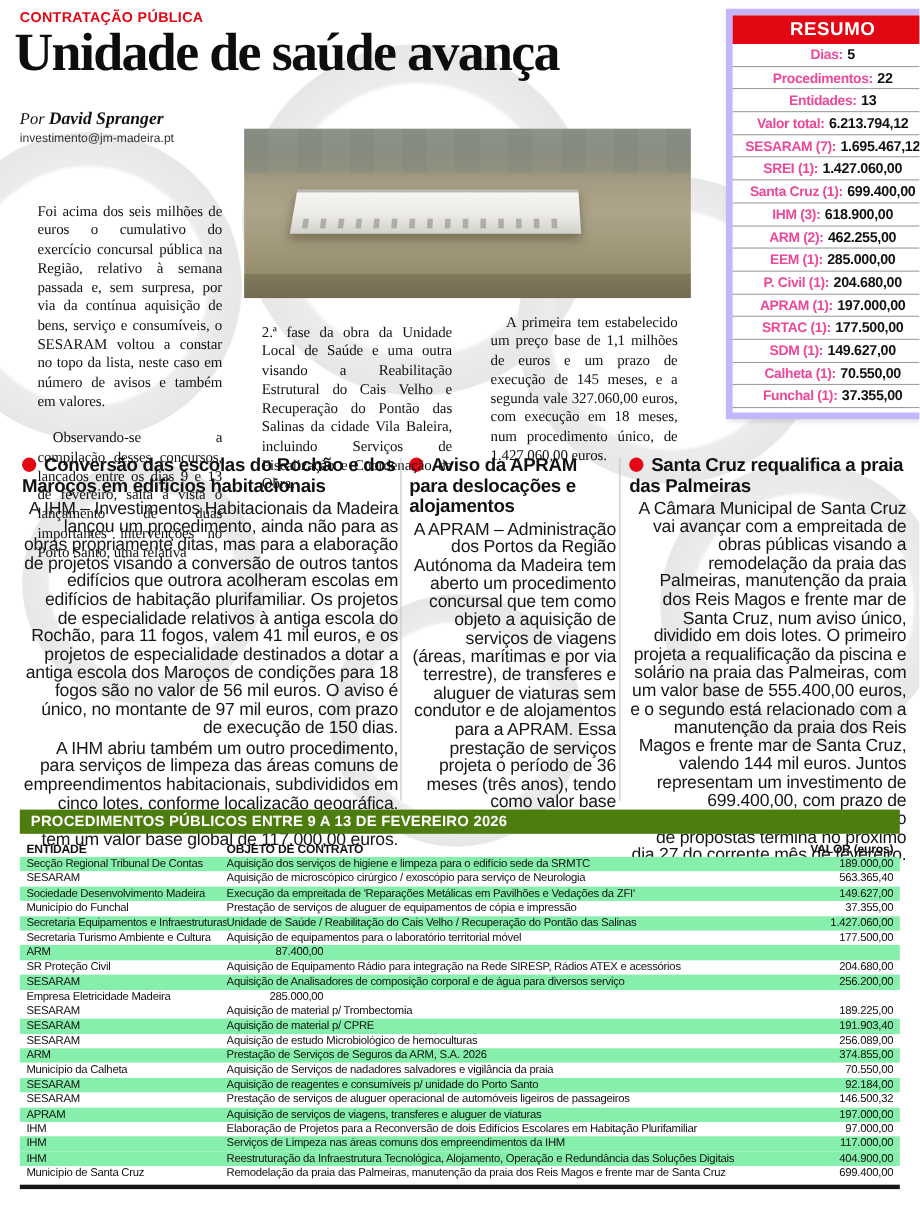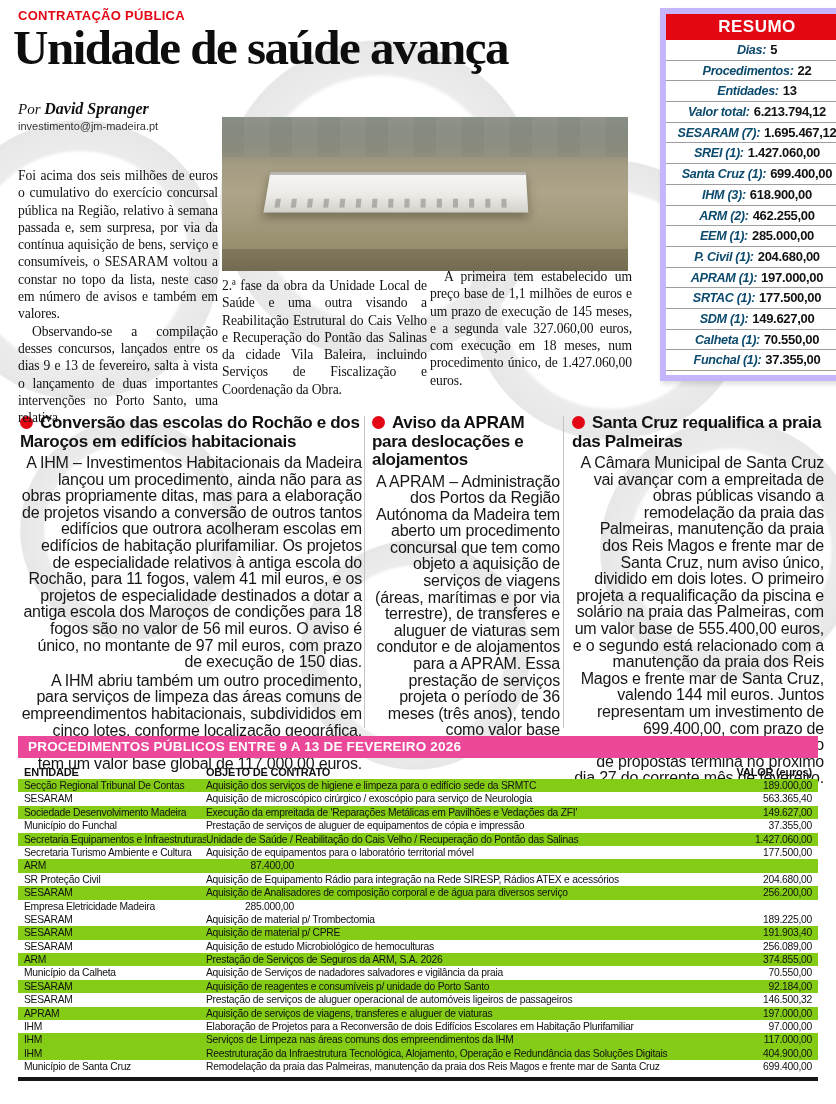--- a/index.html
+++ b/index.html
@@ -26,21 +26,21 @@
     background:linear-gradient(180deg,#f5f5f3 0%,#eceae6 55%,#d2d1ca 100%);
     transform:perspective(320px) rotateX(16deg) skewX(-3deg);
     box-shadow:0 5px 9px rgba(55,50,30,.45);border-top:3px solid #b9b8b2;}
   .photo .building::after{content:"";position:absolute;left:4%;bottom:12%;width:92%;height:22%;
     background:repeating-linear-gradient(90deg,#9a9891 0 5px,rgba(0,0,0,0) 5px 16px);opacity:.7;}
   .photo .fore{position:absolute;left:0;bottom:0;width:100%;height:14%;
     background:linear-gradient(180deg,#7c7458 0%,#6e664c 100%);opacity:.8;}
   
   .icol{font-family:"Liberation Serif",serif;font-size:13.6px;line-height:17.3px;
         text-align:justify;letter-spacing:-.1px;}
-  .icol p{margin:0;}
+  .icol p{margin:16px;}
   .icol p.ind{text-indent:14px;}
   .icol1{left:18px;top:167px;width:200px;}
   .icol2{left:222px;top:277px;width:205px;}
   .icol3{left:430px;top:268px;width:202px;}
   
   .section{position:absolute;top:414px;}
   .sections-host div.section:nth-of-type(1){left:20px;width:342px;}
   .sections-host div.section:nth-of-type(2){left:372px;width:188px;}
   .sections-host div.section:nth-of-type(3){left:572px;width:252px;}
   .sec-title{font-weight:bold;font-size:17px;line-height:18.5px;letter-spacing:-.3px;margin-bottom:4px;}
@@ -51,33 +51,33 @@
   .vline{position:absolute;width:1px;background:#c2c2c2;top:416px;height:312px;}
   .vline1{left:364px;} .vline2{left:563px;}
   
   .sidebar{left:660px;top:8px;width:182px;background:#fff;border:6px solid #c4b5fd;
            box-shadow:2px 3px 5px rgba(0,0,0,.14);padding-bottom:4px;}
   .sb-title{background:#e30613;color:#fff;font-weight:bold;font-size:17px;letter-spacing:.5px;
             text-align:center;height:26px;line-height:26px;}
   .sb-row{position:relative;text-align:center;height:19.7px;line-height:19.7px;
           border-bottom:1px solid #9e9e9e;font-weight:bold;font-size:12.6px;letter-spacing:-.3px;
           white-space:nowrap;overflow:visible;}
-  .sb-label{color:#0c4a6e;margin-right:4px;font-style:italic;}
+  .sb-label{color:#ec4899;margin-right:4px;}
   .sb-value{color:#111;font-size:13px;}
   .sb-marker{display:none;}
   .sb-marker.show{display:block;position:absolute;right:-13px;top:6px;width:8px;height:8px;background:#e30613;}
   
   .table{left:18px;top:736px;width:800px;}
-  .tbl-title{background:#ec4899;color:#fff;font-weight:bold;font-size:13.5px;letter-spacing:.2px;
+  .tbl-title{background:#4d7c0f;color:#fff;font-weight:bold;font-size:13.5px;letter-spacing:.2px;
              height:22px;line-height:22px;padding-left:10px;}
   .thead{display:flex;align-items:flex-end;height:18px;font-weight:bold;font-size:11px;
          padding:2px 6px 1px 6px;letter-spacing:-.2px;}
   .trow{display:flex;height:13.4px;line-height:13.4px;font-size:10.3px;letter-spacing:-.25px;
         padding:0 6px;white-space:nowrap;overflow:hidden;}
-  .trow.shaded{background:#84cc16;}
+  .trow.shaded{background:#86efac;}
   .c-ent{width:182px;overflow:hidden;}
   .c-obj{flex:1;overflow:hidden;}
   .c-val{width:88px;text-align:right;overflow:hidden;}
   .bottom-rule{height:4px;background:#161616;margin-top:3px;}
 </style>
 </head>
 <body>
 
 <div id="page">
 

